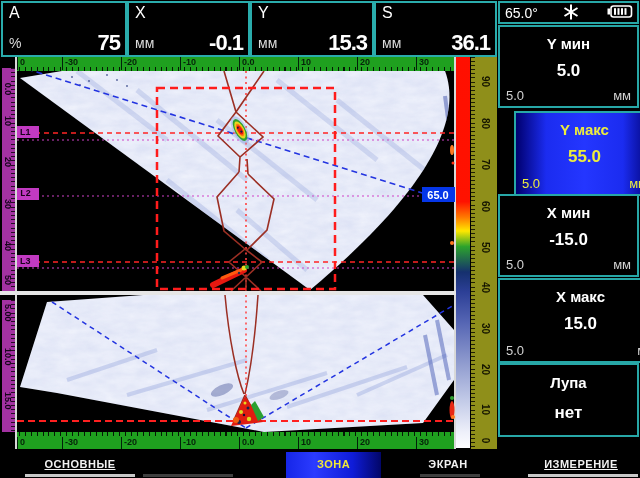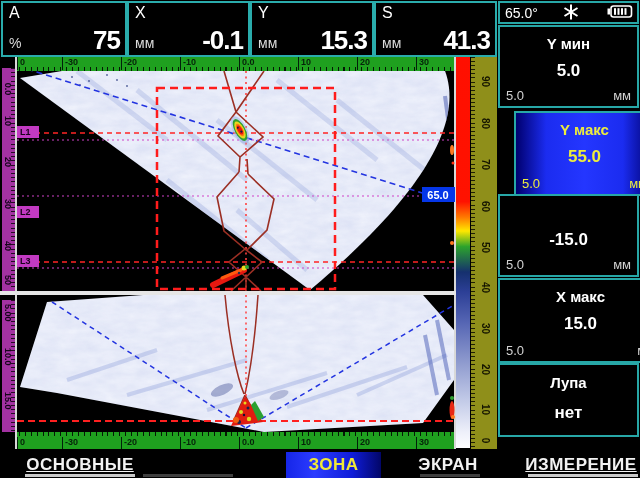--- a/index.html
+++ b/index.html
@@ -3,21 +3,21 @@
 <meta charset="utf-8">
 <style>
   html,body{margin:0;padding:0;background:#000;}
   #screen{position:relative;width:640px;height:478px;background:#000;overflow:hidden;
           font-family:"Liberation Sans","DejaVu Sans",sans-serif;}
   .abs{position:absolute;}
   
   .mbox{position:absolute;top:1px;height:52px;background:#000;border:2px solid #2aacac;}
   .mlabel{position:absolute;left:6px;top:1px;font-size:16px;color:#fff;}
   .munit{position:absolute;left:6px;bottom:4px;font-size:14px;color:#dcdcdc;}
-  .mvalue{position:absolute;right:5px;bottom:-1px;font-size:26px;font-weight:700;color:#fff;letter-spacing:-1px;}
+  .mvalue{position:absolute;right:5px;bottom:-1px;font-size:22px;font-weight:700;color:#fff;letter-spacing:-1px;}
   
   #rightpanel{position:absolute;left:497px;top:0;width:143px;height:478px;background:#000;}
   .pbox{position:absolute;left:1px;width:137px;background:#000;border:2px solid #27a7a7;}
   .ptitle{position:absolute;top:8px;left:0;right:0;text-align:center;font-size:15px;font-weight:700;color:#fff;}
   .pvalue{position:absolute;top:34px;left:0;right:0;text-align:center;font-size:17px;font-weight:700;color:#fff;}
   .pstep{position:absolute;left:6px;bottom:3px;font-size:13px;color:#d2d2d2;}
   .punit{position:absolute;right:6px;bottom:3px;font-size:13px;color:#d2d2d2;}
   .pbox.selected{background:linear-gradient(90deg,#00006e 0%,#1b2cf0 22%,#2436ff 50%,#1b2cf0 78%,#00006e 100%);}
   .pbox.selected .ptitle,.pbox.selected .pvalue,.pbox.selected .pstep,.pbox.selected .punit{color:#ecec3e;}
   #anglebox{position:absolute;left:1px;top:1px;width:137px;height:19px;background:#000;border:2px solid #27a7a7;}
@@ -42,21 +42,21 @@
         background:repeating-linear-gradient(180deg,rgba(0,0,0,.8) 0 1px,transparent 1px 4.1px);}
   #colorbar{position:absolute;left:456px;top:57px;width:14px;height:391px;
         background:linear-gradient(180deg,#ff0f00 0%,#ff1200 37%,#ff7a00 41%,#ffe800 44.5%,
         #2ca32c 48.5%,#15306e 55%,#2c3f96 60%,#5666b4 68%,#8e9ace 78%,#c3cbe8 88%,#eef0fa 96%,#fdfdff 100%);}
   .vline{position:absolute;width:2px;background:#d8d8d8;}
   #sep{position:absolute;left:0;top:291px;width:456px;height:4px;background:#e6e6e6;}
   .ltag{position:absolute;left:17px;width:22px;height:12px;background:#c23ac2;color:#1a021a;
         font-size:9px;font-weight:700;line-height:12px;padding-left:3px;box-sizing:border-box;}
   
   #menubar{position:absolute;left:0;top:452px;width:640px;height:26px;background:#000;}
-  .mitem{position:absolute;top:0;height:26px;line-height:25px;text-align:center;font-size:17px;
+  .mitem{position:absolute;top:0;height:26px;line-height:25px;text-align:center;font-size:11px;
          font-weight:700;color:#f2f2f2;letter-spacing:.5px;}
   .mitem.ul{text-decoration:underline;}
   .mitem.active{background:linear-gradient(90deg,#1626e8 0%,#2b3bff 30%,#0f1cd8 70%,#020668 100%);
          color:#f0e838;text-decoration:none;}
   .mbar{position:absolute;top:22px;height:3px;}
   svg text{font-family:"Liberation Sans","DejaVu Sans",sans-serif;}
 </style>
 </head>
 <body>
 
@@ -73,21 +73,21 @@
     <span class="mvalue">-0.1</span>
   </div>
   <div class="mbox" style="left:250px;width:120px;">
     <span class="mlabel">Y</span>
     <span class="munit">мм</span>
     <span class="mvalue">15.3</span>
   </div>
   <div class="mbox" style="left:374px;width:119px;">
     <span class="mlabel">S</span>
     <span class="munit">мм</span>
-    <span class="mvalue">41.3</span>
+    <span class="mvalue">36.1</span>
   </div>
 
   <div class="hruler" style="top:57px;height:14px;">
     <div class="hticksB"></div>
     <span class="hlab" style="left:0px;">0</span>
     <span class="hlab" style="left:45px;">-30</span>
     <span class="hlab" style="left:104px;">-20</span>
     <span class="hlab" style="left:163px;">-10</span>
     <span class="hlab" style="left:222px;">0.0</span>
     <span class="hlab" style="left:281px;">10</span>
@@ -226,21 +226,21 @@
       <circle cx="435" cy="172" r="2" fill="#ff7a20"></circle>
     </g>
     <g>
       <rect x="405" y="116" width="33" height="15" fill="#0536e8"></rect>
       <text x="421" y="128" text-anchor="middle" font-size="11" font-weight="bold" fill="#fff">65.0</text>
     </g>
   </svg>
   </div>
 
   <div class="ltag" style="top:126px;">L1</div>
-  <div class="ltag" style="top:206px;">L2</div>
+  <div class="ltag" style="top:188px;font-family:Liberation Mono, monospace;">L2</div>
   <div class="ltag" style="top:255px;">L3</div>
 
   <div id="sep"></div>
 
   <div class="abs" style="left:17px;top:295px;width:438px;height:137px;">
   <svg width="438" height="137" viewBox="0 0 438 137">
     <defs>
       <clipPath id="botclip">
         <polygon points="30,7 126,0 406,0 437,35 437,85 406,128 247,137 40,98 3,92"></polygon>
       </clipPath>
@@ -322,20 +322,21 @@
       <div class="pstep">5.0</div>
       <div class="punit">мм</div>
     </div>
     <div class="pbox selected" style="top:111px;height:81px;margin-left:16px;">
       <div class="ptitle">Y макс</div>
       <div class="pvalue">55.0</div>
       <div class="pstep">5.0</div>
       <div class="punit">мм</div>
     </div>
     <div class="pbox" style="top:194px;height:79px;">
+      <div class="ptitle">X мин</div>
       <div class="pvalue">-15.0</div>
       <div class="pstep">5.0</div>
       <div class="punit">мм</div>
     </div>
     <div class="pbox" style="top:278px;height:81px;padding-left:24px;">
       <div class="ptitle">X макс</div>
       <div class="pvalue">15.0</div>
       <div class="pstep">5.0</div>
       <div class="punit">мм</div>
     </div>

